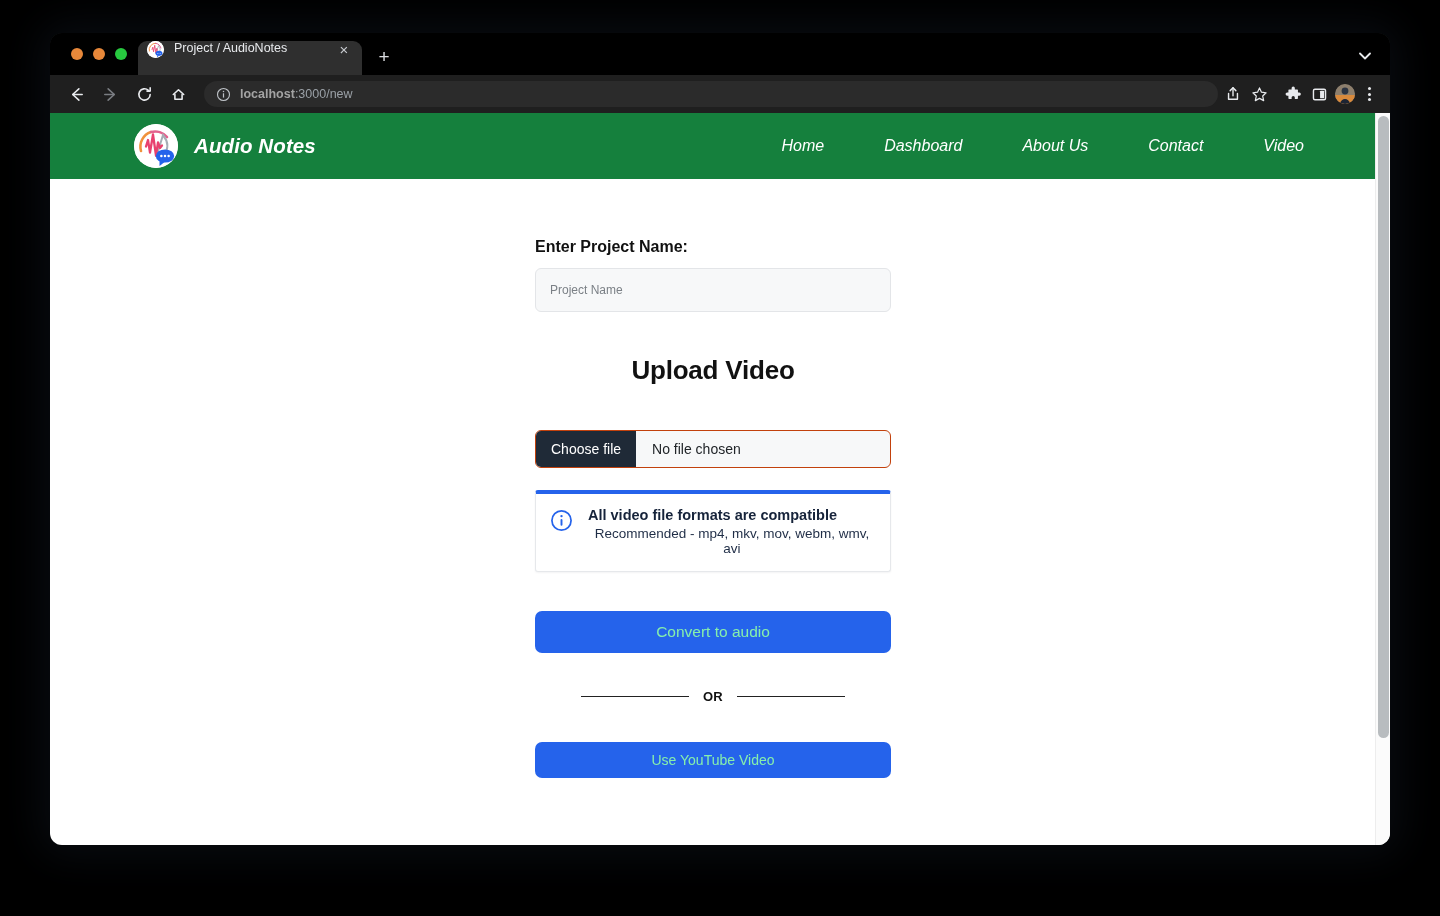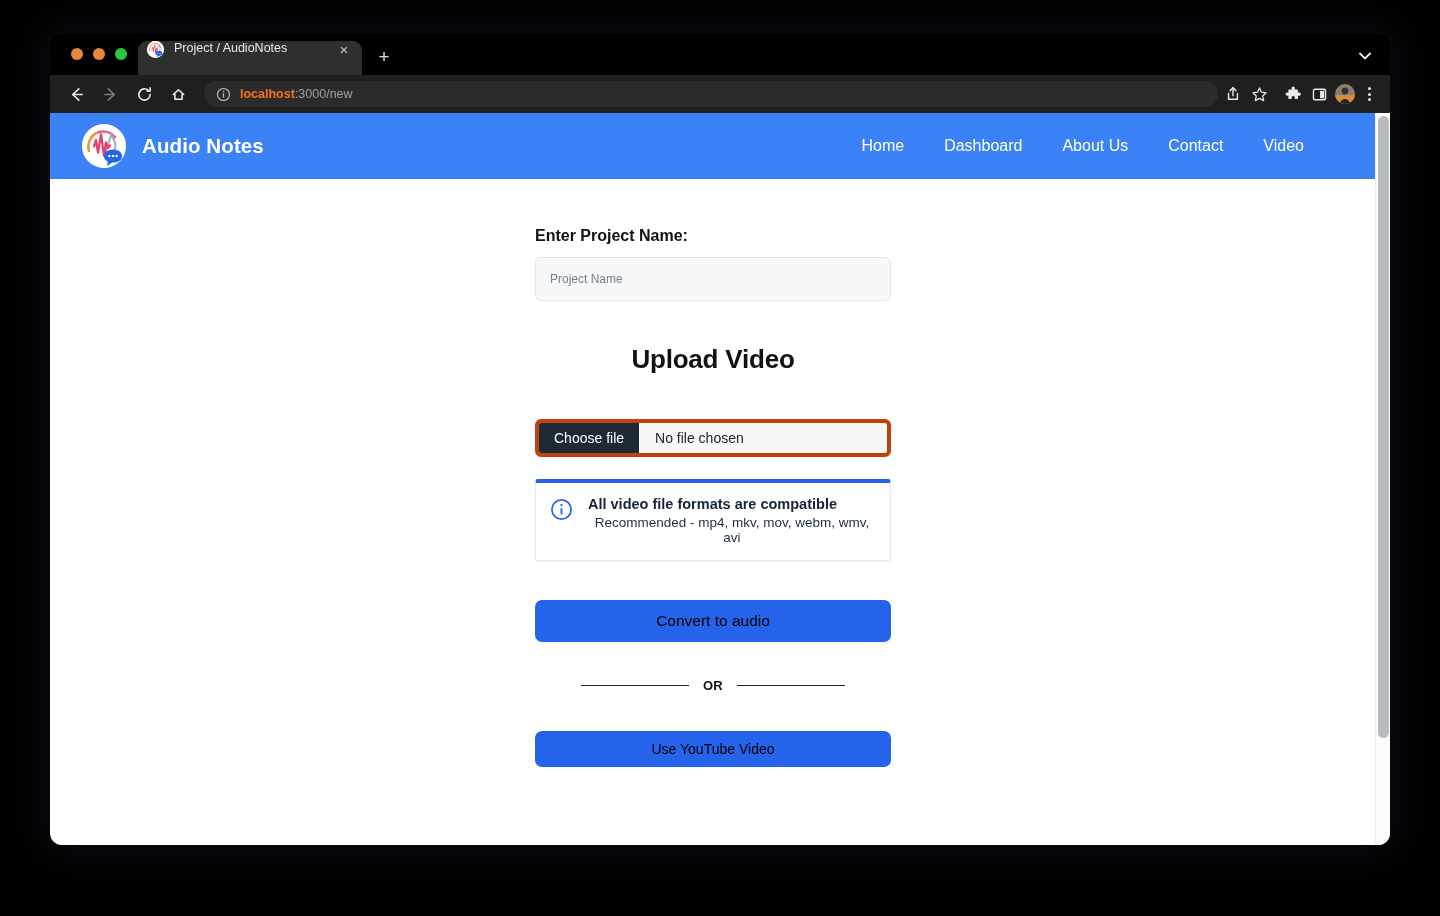--- a/index.html
+++ b/index.html
@@ -135,21 +135,21 @@
     width: 15px; height: 15px;
     color: #bdc1c6;
     flex: 0 0 auto;
     margin-right: 9px;
   }
   #url-text {
     font-size: 12.5px;
     color: #9aa0a6;
     white-space: nowrap;
   }
-  #url-text .host { color: #f97316; font-weight: bold; }
+  #url-text .host { color: #a3a3a3; font-weight: bold; }
 
   .tb-icon {
     width: 26px; height: 26px;
     display: flex;
     align-items: center;
     justify-content: center;
     color: #e8eaed;
     flex: 0 0 auto;
   }
   #omnibox-actions {
@@ -181,24 +181,25 @@
   #viewport {
     position: relative;
     height: 732px;
     background: #ffffff;
     overflow: hidden;
   }
 
   
   #app-navbar {
     height: 66px;
-    background: #3b82f6;
-    display: flex;
-    align-items: center;
-    padding: 0 30px 0 32px;
+    background: #15803d;
+    display: flex;
+    align-items: center;
+    padding: 0 30px 0 84px;
+    font-style: italic;
   }
   #brand {
     display: flex;
     align-items: center;
     gap: 16px;
   }
   #brand-logo {
     width: 44px; height: 44px;
     border-radius: 50%;
     background: #ffffff;
@@ -208,37 +209,37 @@
   #brand-name {
     color: #ffffff;
     font-size: 20.5px;
     font-weight: bold;
     letter-spacing: 0.1px;
   }
   #app-nav-links {
     margin-left: auto;
     display: flex;
     align-items: center;
-    gap: 40px;
+    gap: 60px;
     padding-right: 56px;
   }
   .app-nav-link {
     color: #ffffff;
     font-size: 16px;
     text-decoration: none;
     white-space: nowrap;
   }
 
   
   #content {
     padding-top: 44px;
   }
   #form-column {
     width: 356px;
-    margin: 4px auto 0 auto;
+    margin: 15px auto 0 auto;
     margin-left: 485px;
   }
 
   #project-name-label {
     font-size: 16px;
     font-weight: bold;
     color: #111111;
     margin-bottom: 12px;
   }
   #project-name-input {
@@ -262,21 +263,21 @@
     font-weight: bold;
     color: #111111;
     letter-spacing: -0.2px;
   }
 
   #file-picker {
     margin-top: 44px;
     width: 356px;
     height: 38px;
     display: flex;
-    border: 4px solid #c2410c;
+    border: 1px solid #c2410c;
     border-radius: 6px;
     overflow: hidden;
     background: #f7f8f9;
   }
   #choose-file-button {
     background: #1f2a37;
     color: #ffffff;
     font-size: 14px;
     display: flex;
     align-items: center;
@@ -318,21 +319,21 @@
   #alert-subtitle {
     font-size: 13.5px;
     color: #1f2d46;
     text-align: center;
   }
 
   .primary-button {
     display: block;
     width: 356px;
     background: #2563eb;
-    color: #000000;
+    color: #86efac;
     border: none;
     border-radius: 7px;
     font-family: "Liberation Sans", sans-serif;
     text-align: center;
     cursor: pointer;
   }
   #convert-button {
     margin-top: 39px;
     height: 42px;
     font-size: 15.5px;

